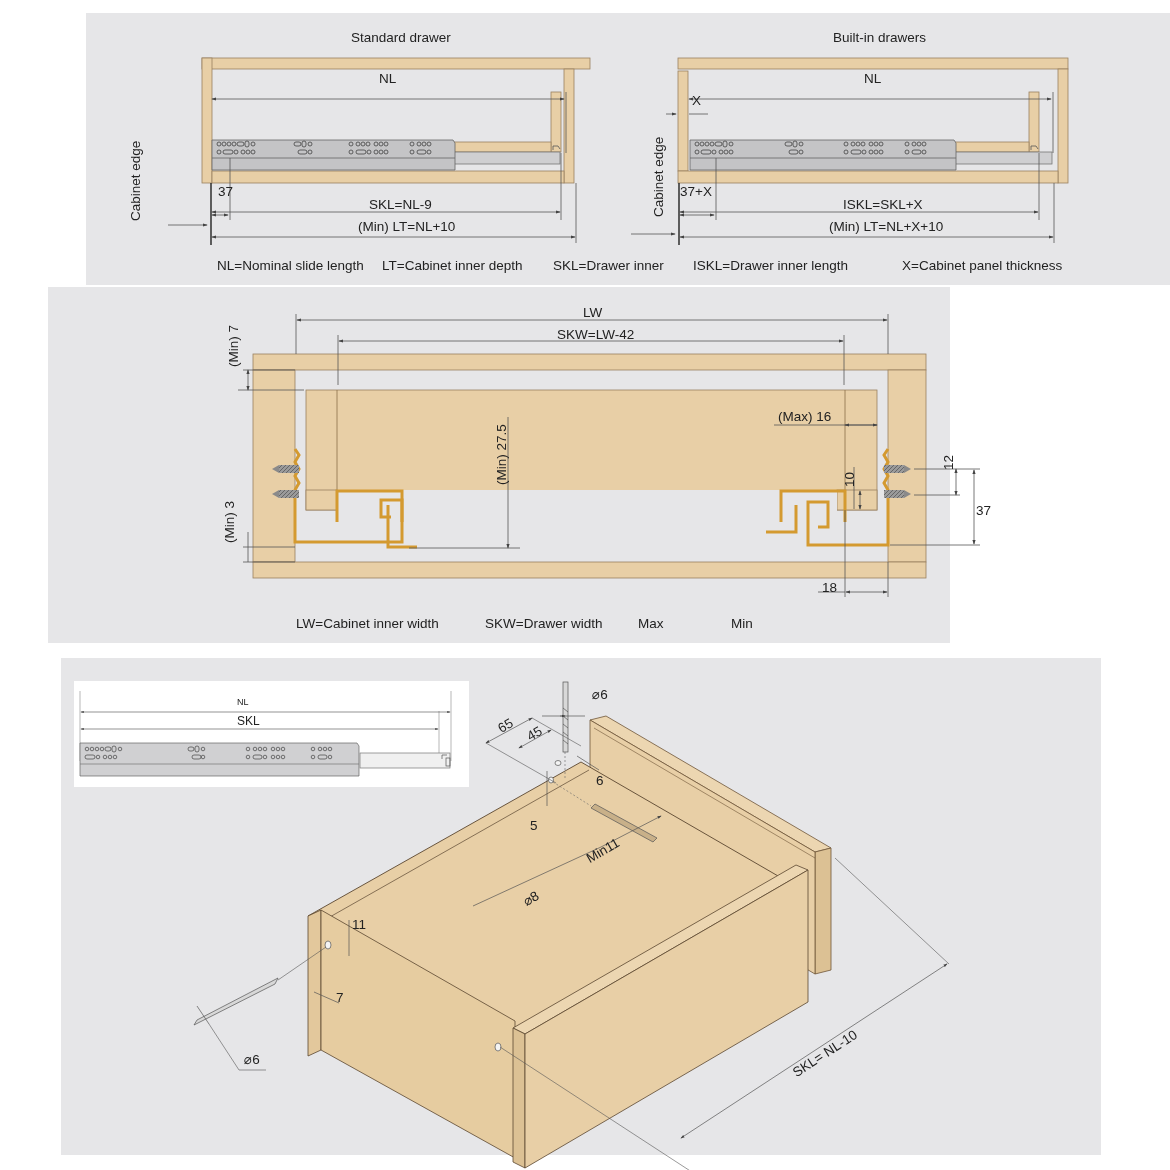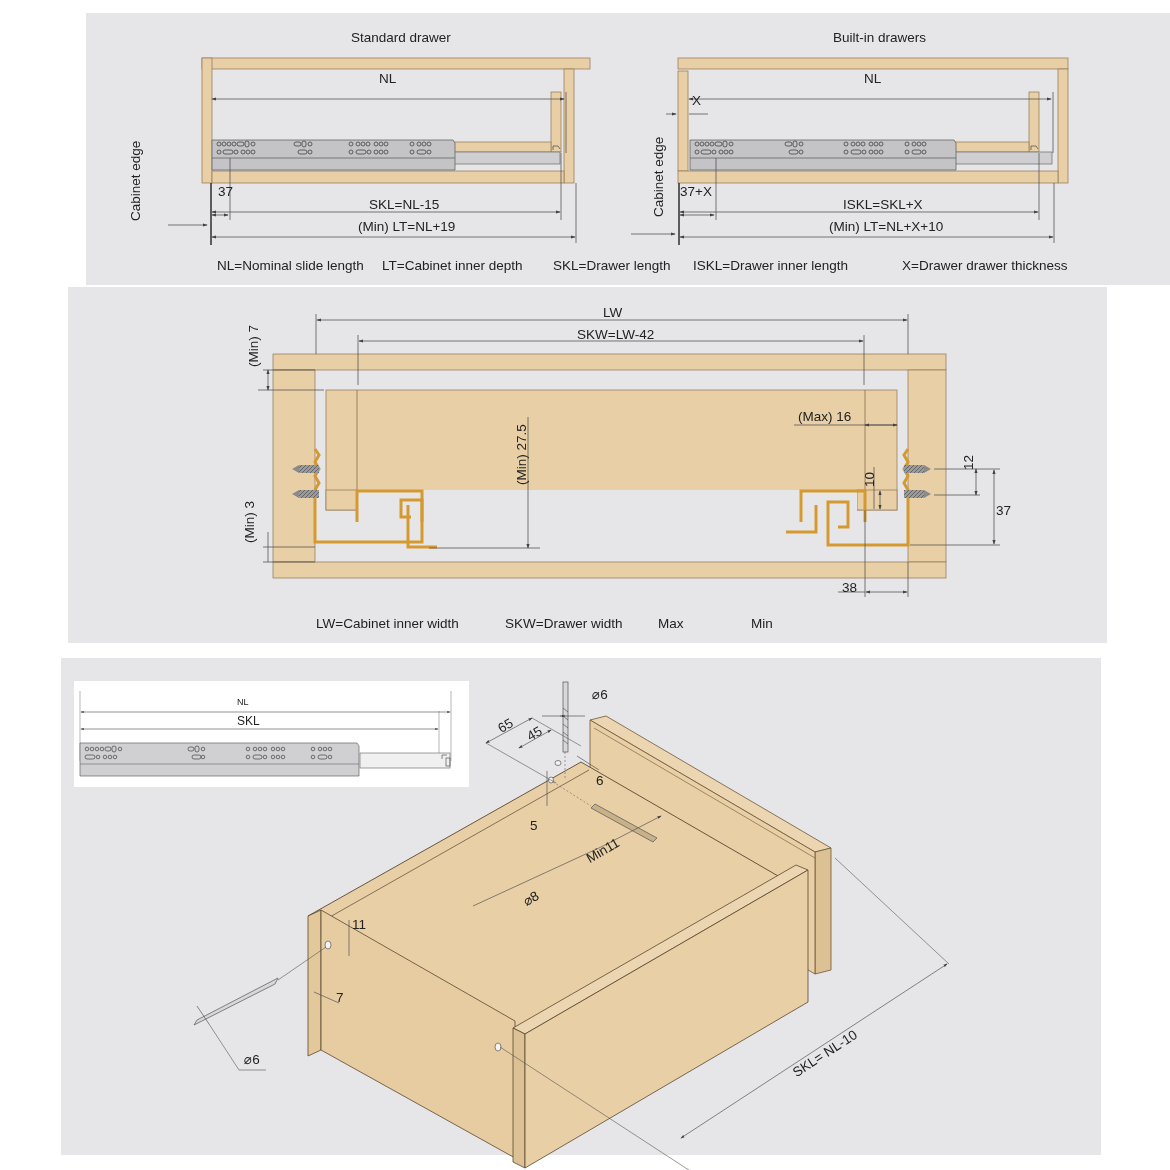--- a/index.html
+++ b/index.html
@@ -1,20 +1,20 @@
 <!DOCTYPE html>
 <html><head>
   <meta charset="utf-8">
   <style>
     html, body { margin: 0; padding: 0; background: #ffffff; }
     body { width: 1170px; height: 1170px; position: relative; overflow: hidden;
            font-family: "Liberation Sans", "DejaVu Sans", sans-serif; color: #222; }
     .panel { position: absolute; background: #e6e6e8; }
     #p1 { left: 62px; top: 13px; width: 1137px; height: 272px; margin-left: 24px; }
-    #p2 { left: 68px; top: 287px; width: 1039px; height: 356px; }
+    #p2 { left: 48px; top: 287px; width: 902px; height: 356px; }
     #p3 { left: 61px; top: 658px; width: 1040px; height: 497px; }
     svg { position: absolute; left: 0; top: 0; overflow: visible; }
     .lbl { position: absolute; font-size: 13.5px; color: #222; white-space: nowrap; }
     .title { position: absolute; font-size: 13.5px; color: #222; white-space: nowrap; }
     .inset { position: absolute; left: 13px; top: 23px; width: 395px; height: 106px; background: #ffffff; }
   </style>
 </head>
 <body>
 
 <div class="panel" id="p1">
@@ -156,36 +156,36 @@
       <line x1="594" y1="202" x2="628" y2="202" stroke="#555" stroke-width="0.8" marker-start="url(#ar)" marker-end="url(#ar)"></line>
       <line x1="594" y1="199" x2="952" y2="199" stroke="#555" stroke-width="0.8" marker-start="url(#ar)" marker-end="url(#ar)"></line>
       <line x1="953" y1="140" x2="953" y2="207" stroke="#555" stroke-width="0.8"></line>
       <line x1="594" y1="224" x2="967" y2="224" stroke="#555" stroke-width="0.8" marker-start="url(#ar)" marker-end="url(#ar)"></line>
       <line x1="968" y1="170" x2="968" y2="230" stroke="#555" stroke-width="0.8"></line>
     </g>
   </svg>
 
   <div class="lbl" style="left:293px; top:58px;">NL</div>
   <div class="lbl" style="left:132px; top:171px;">37</div>
-  <div class="lbl" style="left:283px; top:184px;">SKL=NL-15</div>
-  <div class="lbl" style="left:272px; top:206px;">(Min) LT=NL+19</div>
+  <div class="lbl" style="left:283px; top:184px;">SKL=NL-9</div>
+  <div class="lbl" style="left:272px; top:206px;">(Min) LT=NL+10</div>
   <div class="lbl" style="left:42px; top:140px; transform: rotate(-90deg); transform-origin: 0 0; top:208px;">Cabinet edge</div>
 
   <div class="lbl" style="left:778px; top:58px;">NL</div>
   <div class="lbl" style="left:606px; top:80px;">X</div>
   <div class="lbl" style="left:594px; top:171px;">37+X</div>
   <div class="lbl" style="left:757px; top:184px;text-align:right;">ISKL=SKL+X</div>
   <div class="lbl" style="left:743px; top:206px;">(Min) LT=NL+X+10</div>
   <div class="lbl" style="left:565px; top:204px; transform: rotate(-90deg); transform-origin: 0 0;">Cabinet edge</div>
 
   <div class="lbl" style="left:131px; top:245px;">NL=Nominal slide length</div>
   <div class="lbl" style="left:296px; top:245px;text-align:right;">LT=Cabinet inner depth</div>
-  <div class="lbl" style="left:467px; top:245px;">SKL=Drawer length</div>
+  <div class="lbl" style="left:467px; top:245px;">SKL=Drawer inner</div>
   <div class="lbl" style="left:607px; top:245px;">ISKL=Drawer inner length</div>
-  <div class="lbl" style="left:816px; top:245px;">X=Drawer drawer thickness</div>
+  <div class="lbl" style="left:816px; top:245px;">X=Cabinet panel thickness</div>
 </div>
 
 <div class="panel" id="p2">
   <svg width="1039" height="356">
     <defs>
       <marker id="ar2" markerWidth="6" markerHeight="6" refX="5" refY="3" orient="auto-start-reverse">
         <path d="M0,1 L6,3 L0,5 Z" fill="#444"></path>
       </marker>
       <pattern id="screw" width="4" height="4" patternUnits="userSpaceOnUse">
         <rect width="4" height="4" fill="#9a9a9a"></rect>
@@ -264,21 +264,21 @@
 
   <div class="lbl" style="left:535px; top:18px;">LW</div>
   <div class="lbl" style="left:509px; top:40px;">SKW=LW-42</div>
   <div class="lbl" style="left:178px; top:80px; transform: rotate(-90deg); transform-origin: 0 0;">(Min) 7</div>
   <div class="lbl" style="left:174px; top:256px; transform: rotate(-90deg); transform-origin: 0 0;">(Min) 3</div>
   <div class="lbl" style="left:446px; top:198px; transform: rotate(-90deg); transform-origin: 0 0;">(Min) 27.5</div>
   <div class="lbl" style="left:730px; top:122px;">(Max) 16</div>
   <div class="lbl" style="left:794px; top:200px; transform: rotate(-90deg); transform-origin: 0 0;">10</div>
   <div class="lbl" style="left:893px; top:183px; transform: rotate(-90deg); transform-origin: 0 0;">12</div>
   <div class="lbl" style="left:928px; top:216px;">37</div>
-  <div class="lbl" style="left:774px; top:293px;">38</div>
+  <div class="lbl" style="left:774px; top:293px;">18</div>
 
   <div class="lbl" style="left:248px; top:329px;">LW=Cabinet inner width</div>
   <div class="lbl" style="left:437px; top:329px;">SKW=Drawer width</div>
   <div class="lbl" style="left:590px; top:329px;">Max</div>
   <div class="lbl" style="left:683px; top:329px;">Min</div>
 </div>
 
 <div class="panel" id="p3">
   <div class="inset">
     <svg width="395" height="106">

